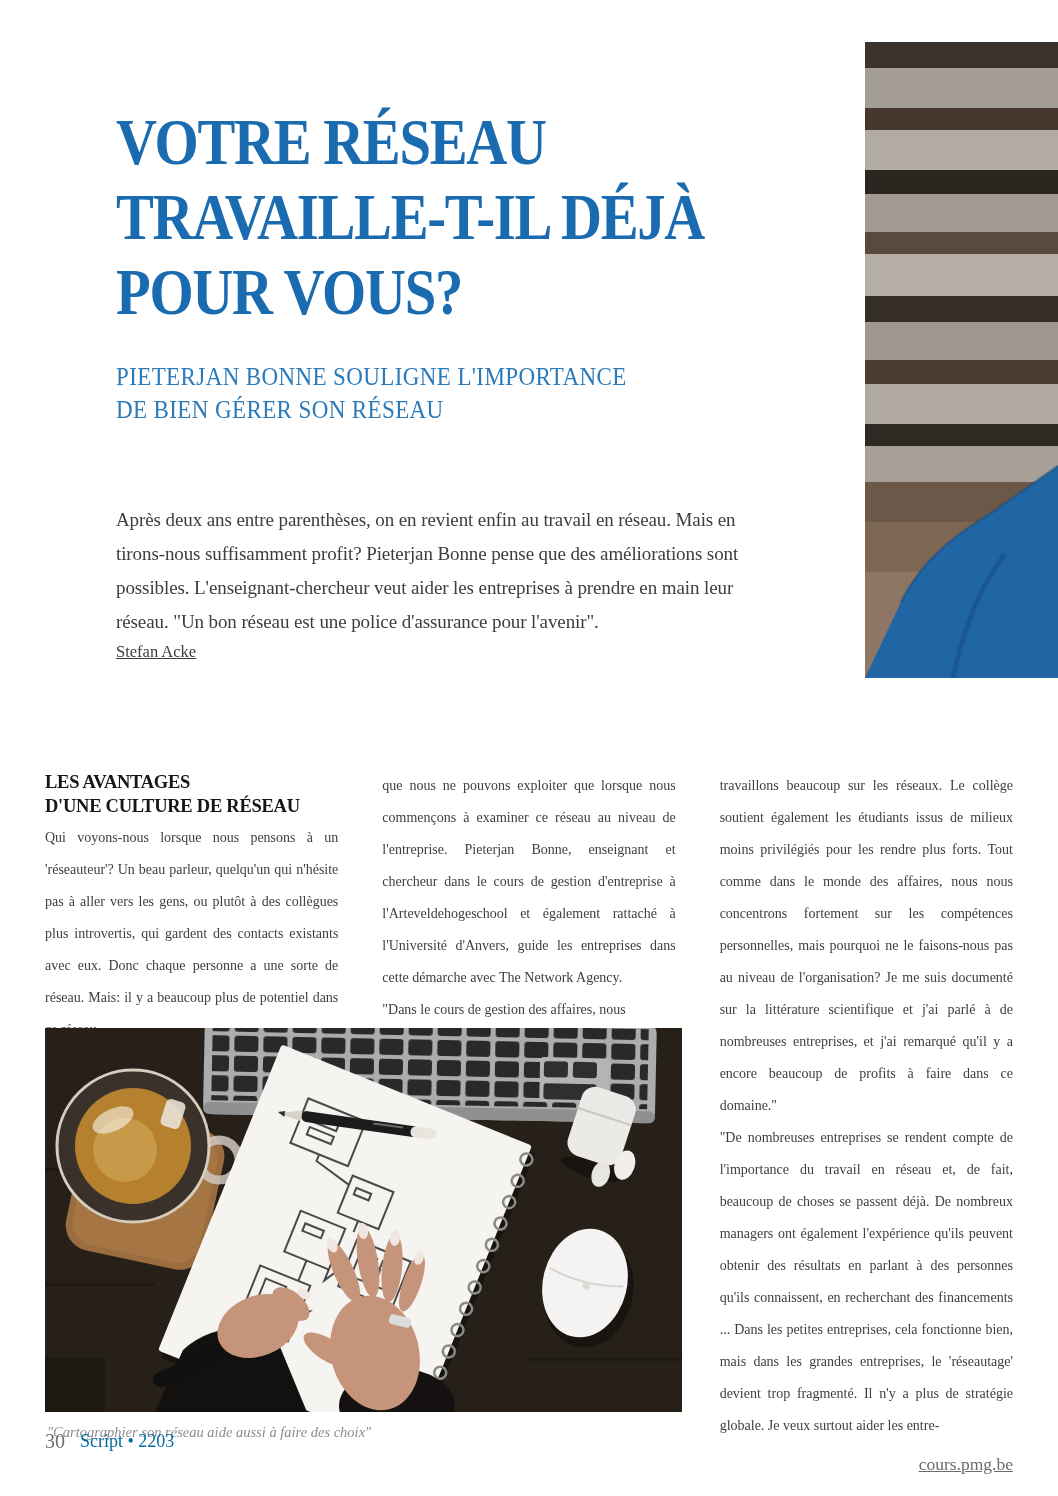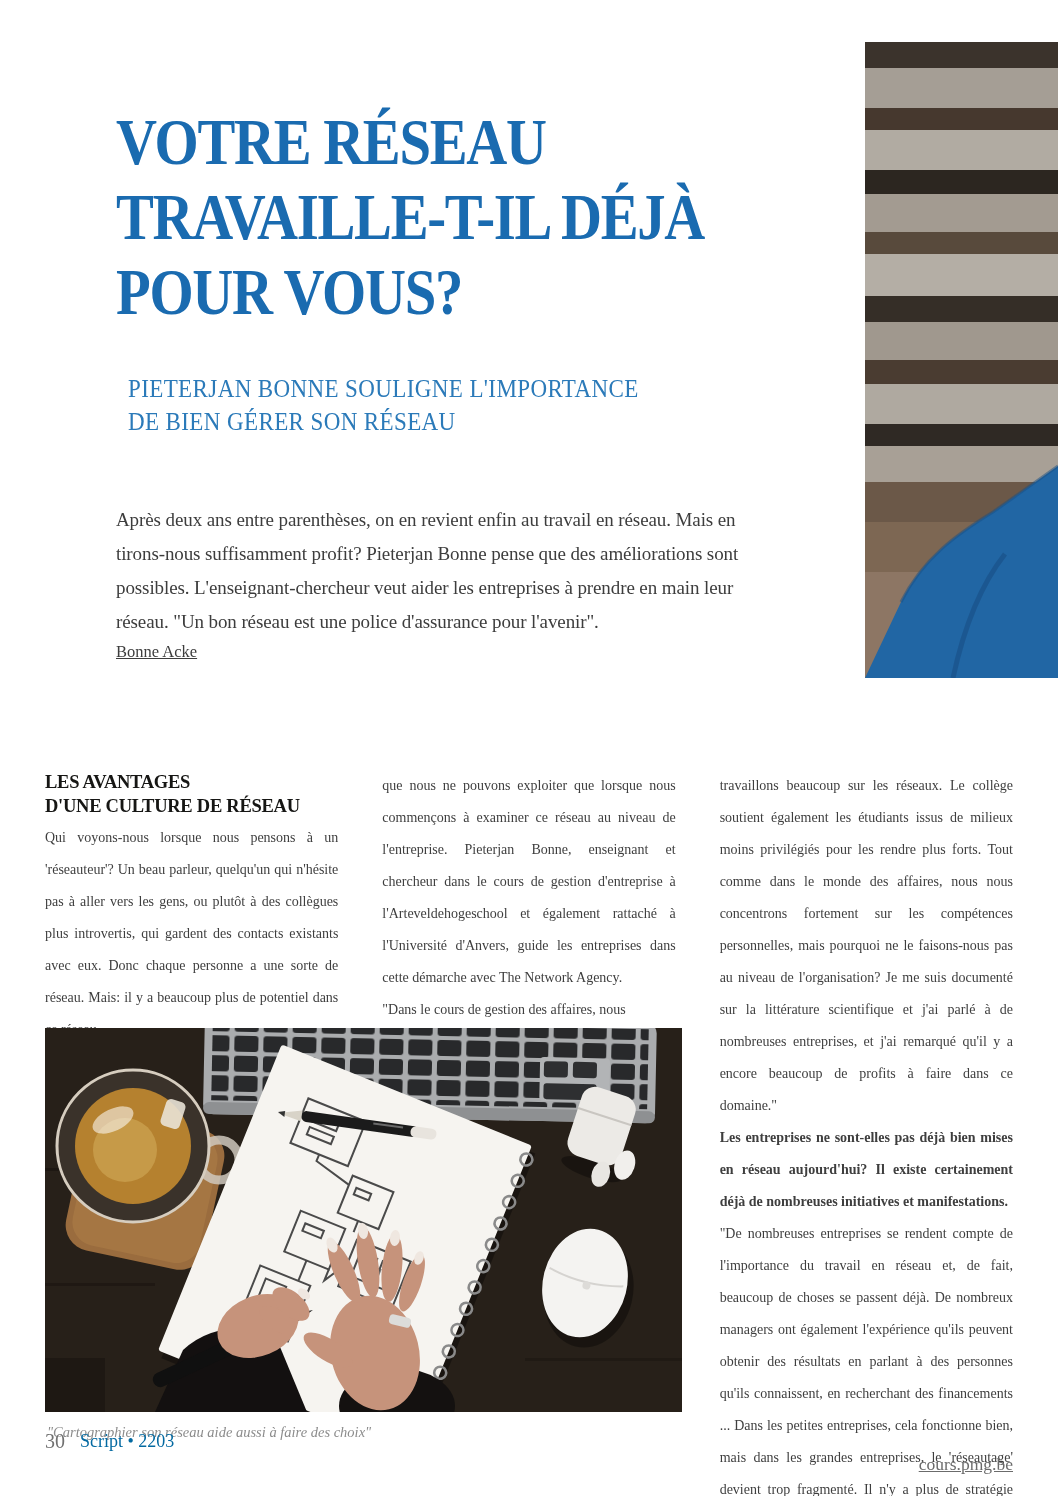--- a/index.html
+++ b/index.html
@@ -78,44 +78,43 @@
       </g>
     </svg>
   </div>
 
   <h1 class="title" style="margin:0">
     <span class="line">VOTRE RÉSEAU</span>
     <span class="line">TRAVAILLE-T-IL DÉJÀ</span>
     <span class="line">POUR VOUS?</span>
   </h1>
 
-  <h2 class="subtitle" style="margin:12px">
+  <h2 class="subtitle" style="margin:0">
     <span class="line">PIETERJAN BONNE SOULIGNE L'IMPORTANCE</span>
     <span class="line">DE BIEN GÉRER SON RÉSEAU</span>
   </h2>
 
   <p class="intro">Après deux ans entre parenthèses, on en revient enfin au travail en réseau. Mais en tirons-nous suffisamment profit? Pieterjan Bonne pense que des améliorations sont possibles. L'enseignant-chercheur veut aider les entreprises à prendre en main leur réseau. "Un bon réseau est une police d'assurance pour l'avenir".</p>
 
-  <a class="author">Bonne Acke</a>
+  <a class="author">Stefan Acke</a>
 
   <div class="columns">
     <div class="col">
       <h3 class="col-heading">
         <span class="hline">LES AVANTAGES</span>
         <span class="hline">D'UNE CULTURE DE RÉSEAU</span>
       </h3>
       <p>Qui voyons-nous lorsque nous pensons à un 'réseauteur'? Un beau parleur, quelqu'un qui n'hésite pas à aller vers les gens, ou plutôt à des collègues plus introvertis, qui gardent des contacts existants avec eux. Donc chaque personne a une sorte de réseau. Mais: il y a beaucoup plus de potentiel dans ce réseau,</p>
     </div>
     <div class="col">
       <p>que nous ne pouvons exploiter que lorsque nous commençons à examiner ce réseau au niveau de l'entreprise. Pieterjan Bonne, enseignant et chercheur dans le cours de gestion d'entreprise à l'Arteveldehogeschool et également rattaché à l'Université d'Anvers, guide les entreprises dans cette démarche avec The Network Agency.</p>
       <p>"Dans le cours de gestion des affaires, nous</p>
     </div>
     <div class="col">
       <p>travaillons beaucoup sur les réseaux. Le collège soutient également les étudiants issus de milieux moins privilégiés pour les rendre plus forts. Tout comme dans le monde des affaires, nous nous concentrons fortement sur les compétences personnelles, mais pourquoi ne le faisons-nous pas au niveau de l'organisation? Je me suis documenté sur la littérature scientifique et j'ai parlé à de nombreuses entreprises, et j'ai remarqué qu'il y a encore beaucoup de profits à faire dans ce domaine."</p>
-      <p class="bold-q">Les entreprises ne sont-elles pas déjà bien mises en réseau aujourd'hui? Il existe certainement déjà de nombreuses initiatives et manifestations.</p>
       <p>"De nombreuses entreprises se rendent compte de l'importance du travail en réseau et, de fait, beaucoup de choses se passent déjà. De nombreux managers ont également l'expérience qu'ils peuvent obtenir des résultats en parlant à des personnes qu'ils connaissent, en recherchant des financements ... Dans les petites entreprises, cela fonctionne bien, mais dans les grandes entreprises, le 'réseautage' devient trop fragmenté. Il n'y a plus de stratégie globale. Je veux surtout aider les entre-</p>
     </div>
   </div>
 
   <div class="desk">
     <svg width="637" height="384" viewBox="0 0 637 384" xmlns="http://www.w3.org/2000/svg">
       <defs>
         <pattern id="keys" patternUnits="userSpaceOnUse" width="29" height="20">
           <rect x="1" y="1" width="24" height="16" rx="3" fill="#28292b"></rect>
         </pattern>

